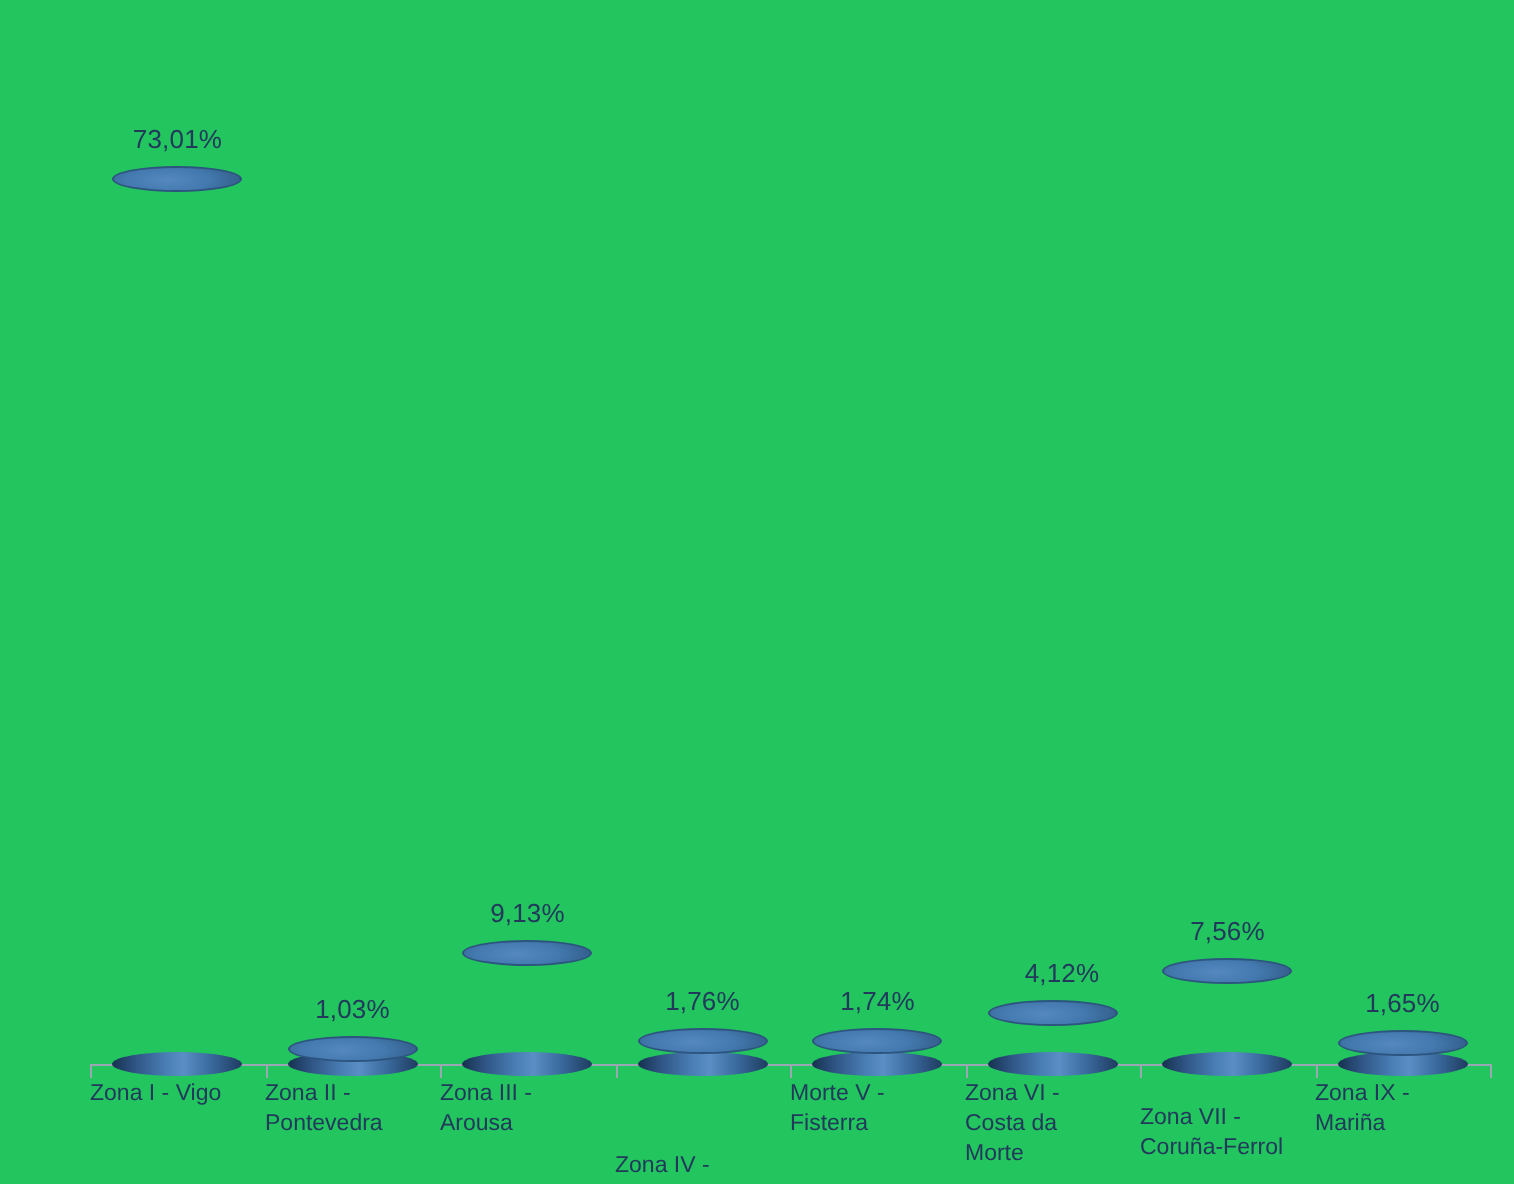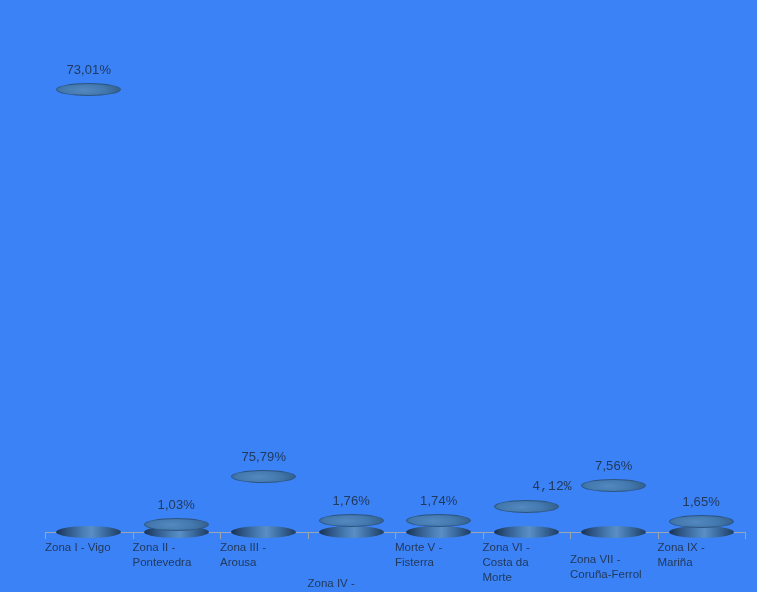--- a/index.html
+++ b/index.html
@@ -7,21 +7,21 @@
     padding: 0;
     background: #ffffff;
   }
   body {
     font-family: "Liberation Sans", sans-serif;
   }
   #chart-root {
     position: relative;
     width: 757px;
     height: 592px;
-    background: #3b82f6;
+    background: #22c55e;
     overflow: hidden;
   }
   .plot-area {
     position: absolute;
     left: 0;
     top: 0;
     width: 757px;
     height: 592px;
   }
   
@@ -165,24 +165,24 @@
         </div>
         <div class="bar" style="left: 669px; top: 522.011px; width: 65px; height: 9.98904px;">
           <div class="bar-body"></div>
           <div class="bar-bottom"></div>
           <div class="bar-top" style="top: -7px;"></div>
         </div>
       </div>
     <div id="value-labels">
         <div class="data-label" style="left: 38.75px; width: 100px; top: 62px;">73,01%</div>
         <div class="data-label" style="left: 126.25px; width: 100px; top: 497px;">1,03%</div>
-        <div class="data-label" style="left: 213.75px; width: 100px; top: 448.727px;">75,79%</div>
+        <div class="data-label" style="left: 213.75px; width: 100px; top: 448.727px;">9,13%</div>
         <div class="data-label" style="left: 301.25px; width: 100px; top: 493.345px; text-align: center;">1,76%</div>
         <div class="data-label" style="left: 388.75px; width: 100px; top: 493.466px;">1,74%</div>
-        <div class="data-label" style="left: 502px; width: 100px; top: 479.058px; font-family: Liberation Mono, monospace;">4,12%</div>
+        <div class="data-label" style="left: 481px; width: 100px; top: 479.058px;">4,12%</div>
         <div class="data-label" style="left: 563.75px; width: 100px; top: 458.232px;">7,56%</div>
         <div class="data-label" style="left: 651.25px; width: 100px; top: 494.011px;">1,65%</div>
       </div>
     <div id="cat-labels">
         <div class="cat-label" style="left: 45px; width: 87.5px;">Zona I - Vigo</div>
         <div class="cat-label" style="left: 132.5px; width: 87.5px;">Zona II -
 Pontevedra</div>
         <div class="cat-label" style="left: 220px; width: 87.5px;">Zona III -
 Arousa</div>
         <div class="cat-label" style="left: 307.5px; width: 87.5px; margin-top: 36px;">Zona IV -

